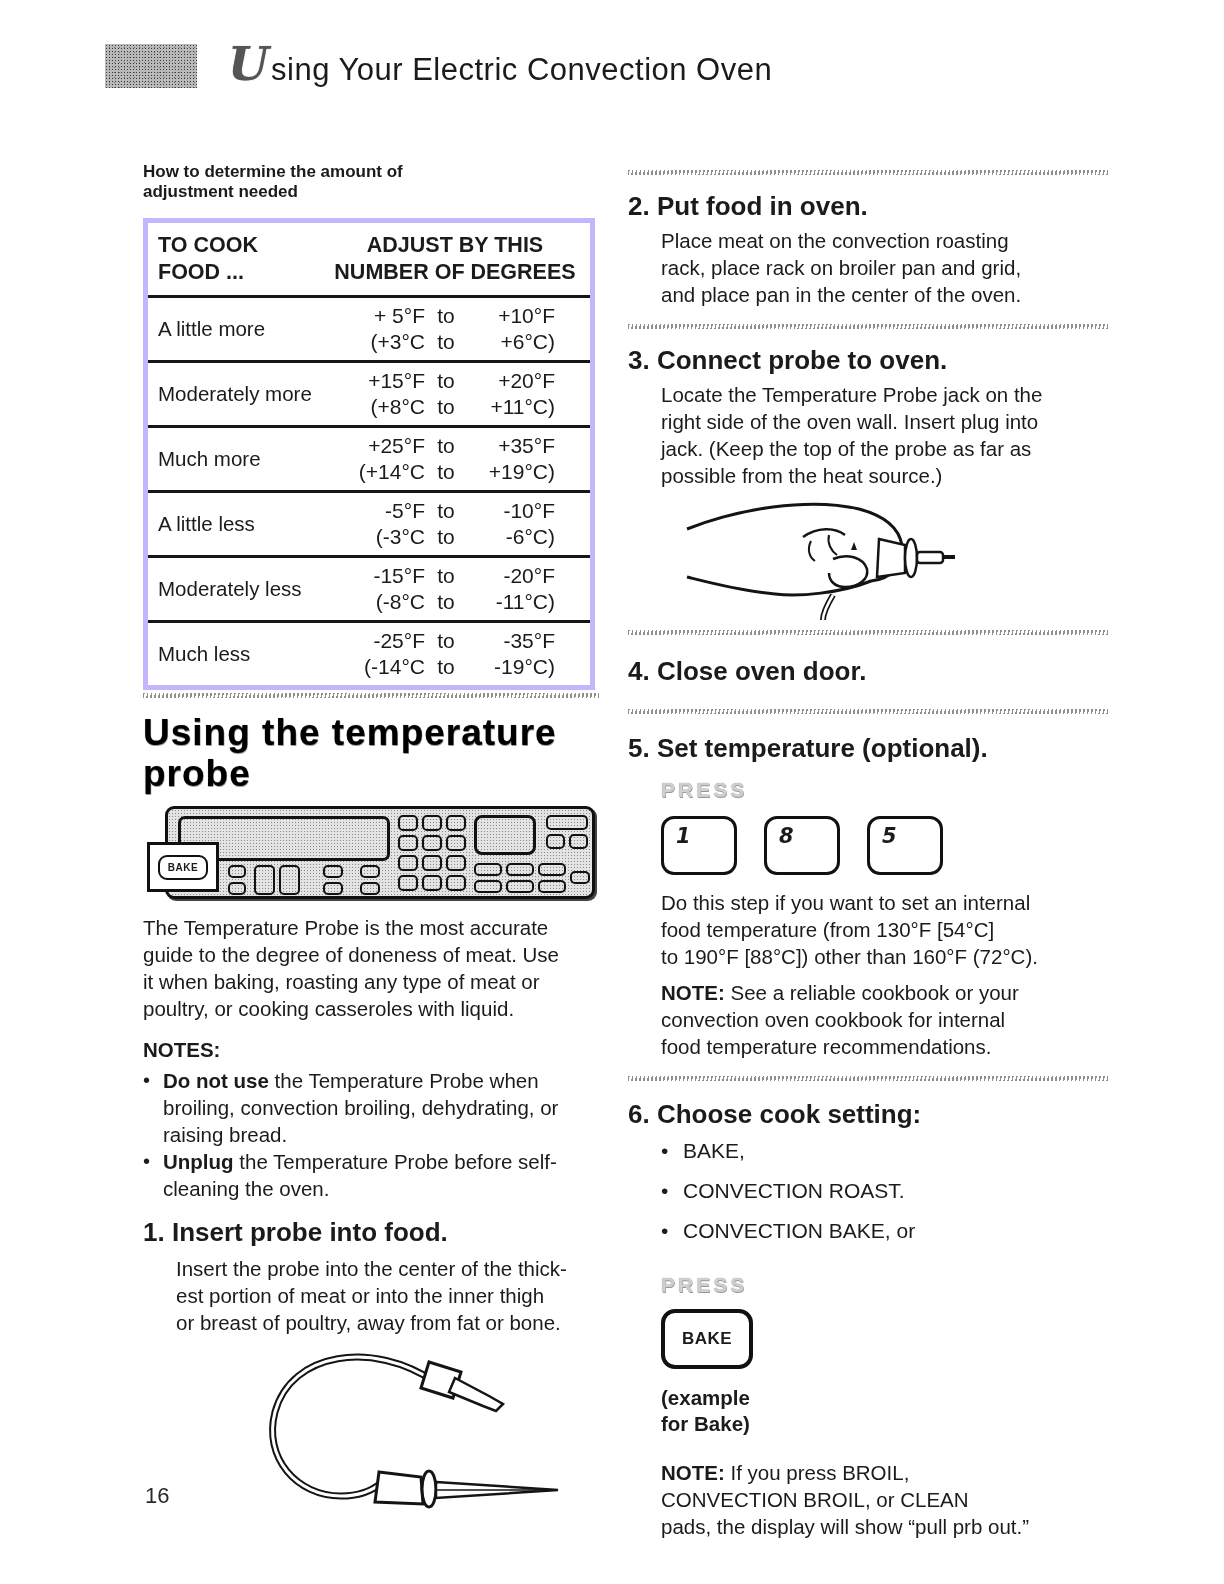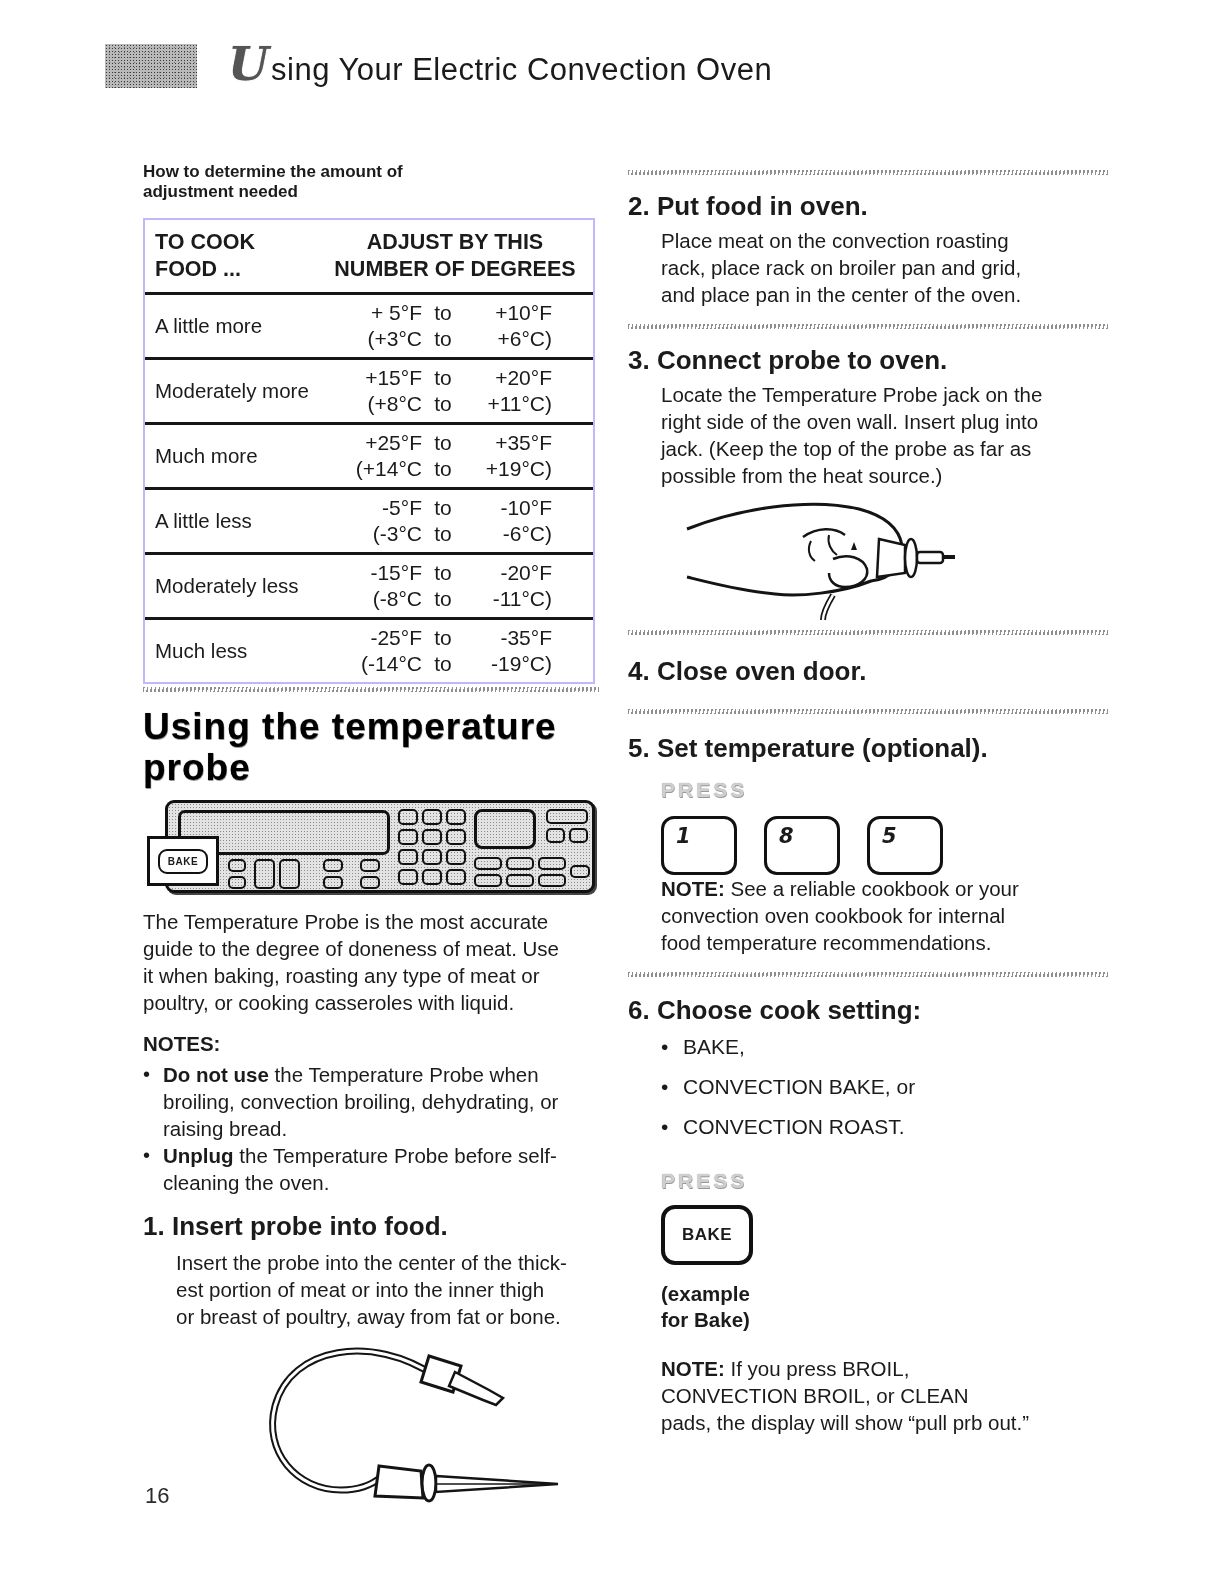--- a/index.html
+++ b/index.html
@@ -35,21 +35,21 @@
   .body-p { font-size:20.5px; line-height:27px; white-space:pre-line; }
   .step-h { font-size:26px; font-weight:bold; line-height:1.15; }
   .indent { margin-left:33px; }
 
   .squig {
     height:5px;
     background:repeating-linear-gradient(100deg, #8f8f8f 0 1.6px, rgba(0,0,0,0) 1.6px 3.9px);
   }
 
   
-  .chart { border:2px solid #c4b5fd; margin-top:17px; width:452px; }
+  .chart { border:5px solid #c4b5fd; margin-top:17px; width:452px; }
   .chart-head { display:grid; grid-template-columns:172px 1fr; padding:9px 10px 9px 10px; border-bottom:3px solid #161616; }
   .chart-head .c1 { font-size:21.5px; font-weight:bold; white-space:pre-line; line-height:27px; }
   .chart-head .c2 { font-size:21.5px; font-weight:bold; text-align:center; line-height:27px; white-space:pre-line; }
   .chart-row { display:grid; grid-template-columns:172px 1fr; padding:5px 12px 5px 10px; align-items:center; }
   .chart-row + .chart-row { border-top:3px solid #161616; }
   .chart-row .label { font-size:20.5px; }
   .rgrid { display:grid; grid-template-columns:95px 42px 88px; margin-left:auto; font-size:21px; line-height:26px; }
   .rgrid span:nth-child(1){ text-align:right; }
   .rgrid span:nth-child(2){ text-align:center; }
   .rgrid span:nth-child(3){ text-align:right; }
@@ -352,31 +352,34 @@
 
     <div class="step-h" style="margin-top:20px">5. Set temperature (optional).</div>
     <div class="press indent" style="margin-top:14px">PRESS</div>
 
     <div class="keys-row indent" style="margin-top:14px">
       <div class="key"><span class="kd">1</span></div>
       <div class="key"><span class="kd">8</span></div>
       <div class="key"><span class="kd">5</span></div>
     </div>
 
-    <p class="body-p indent" style="margin-top:0"><span class="bold-run">NOTE:</span><span> See a reliable cookbook or your
+    <p class="body-p indent" style="margin-top:14px">Do this step if you want to set an internal
+food temperature (from 130°F [54°C]
+to 190°F [88°C]) other than 160°F (72°C).</p>
+    <p class="body-p indent" style="margin-top:9px"><span class="bold-run">NOTE:</span><span> See a reliable cookbook or your
 convection oven cookbook for internal
 food temperature recommendations.</span></p>
 
     <div class="squig" style="margin-top:16px"></div>
 
     <div class="step-h" style="margin-top:19px">6. Choose cook setting:</div>
     <ul class="opt-list" style="margin-top:2px">
       <li>BAKE,</li>
+      <li>CONVECTION ROAST.</li>
       <li>CONVECTION BAKE, or</li>
-      <li>CONVECTION ROAST.</li>
     </ul>
 
     <div class="press indent" style="margin-top:22px">PRESS</div>
     <div class="bigkey indent" style="margin-top:12px">
       <span class="kd">BAKE</span>
     </div>
     <div class="caption indent" style="margin-top:16px">(example
 for Bake)</div>
 
     <p class="body-p indent" style="margin-top:22px"><span class="bold-run">NOTE:</span><span> If you press BROIL,

